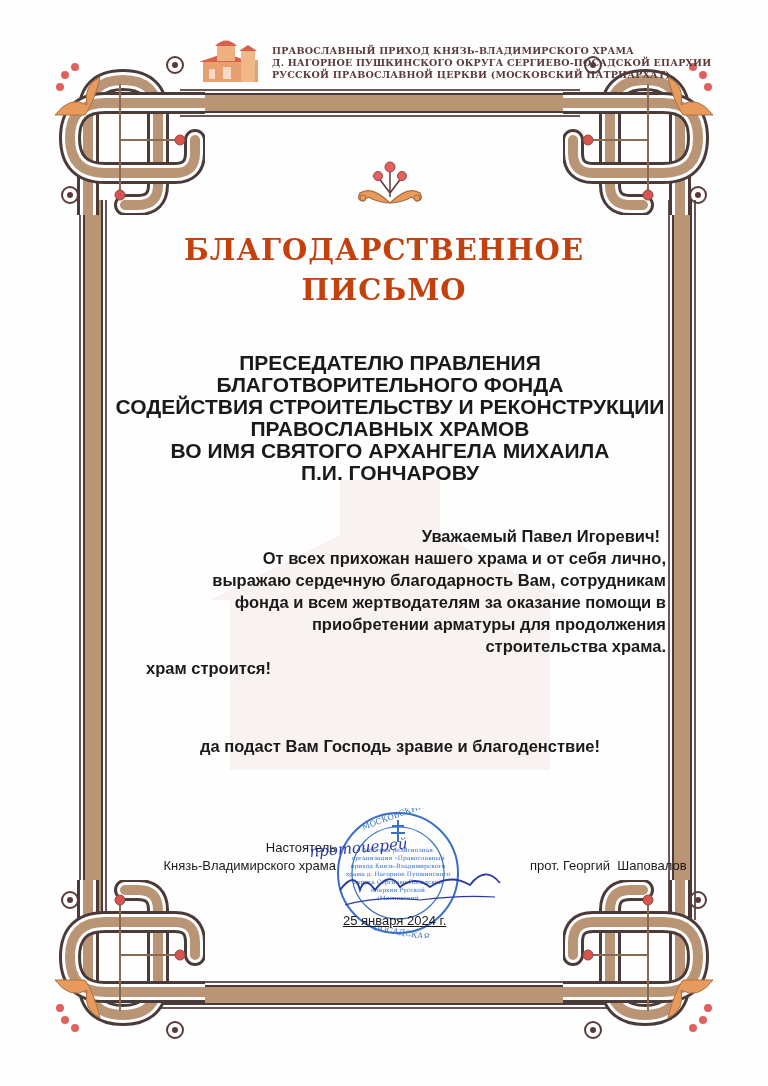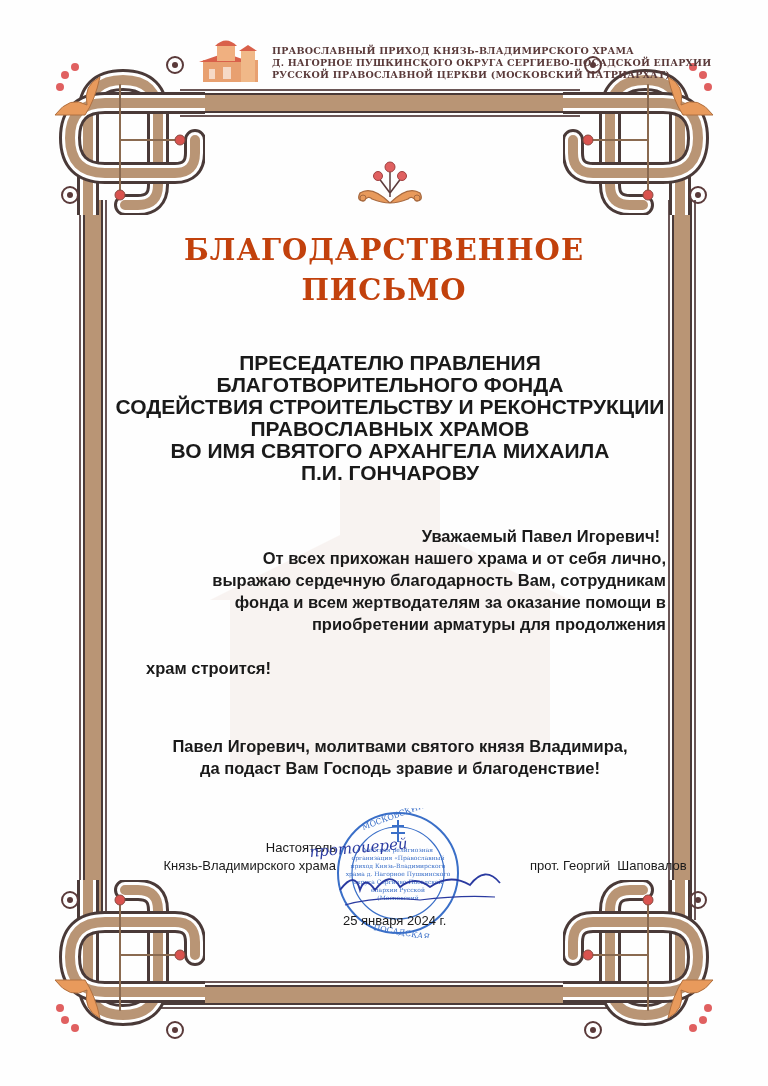--- a/index.html
+++ b/index.html
@@ -168,26 +168,26 @@
 </div>
 
 <div class="body" style="top:525px;text-align:right;left:140px;">
   <div>Уважаемый Павел Игоревич!</div>
 </div>
 <div class="body" style="top:547px;text-align:right;">
   <div style="padding-left:24px;">От всех прихожан нашего храма и от себя лично,</div>
   <div>выражаю сердечную благодарность Вам, сотрудникам</div>
   <div>фонда и всем жертводателям за оказание помощи в</div>
   <div>приобретении арматуры для продолжения</div>
+  <div>строительства храма.</div>
 </div>
 <div class="body" style="top:657px;">
   <div>храм строится!</div>
 </div>
 <div class="body" style="top:735px;left:130px;width:540px;text-align:center;">
-  <div>Павел Игоревич, молитвами святого князя Владимира,</div>
   <div>да подаст Вам Господь зравие и благоденствие!</div>
 </div>
 
 <div class="sig" style="left:108px;top:839px;text-align:right;width:200px;padding-left:28px;">
   <div>Настоятель</div>
   <div>Князь-Владимирского храма</div>
 </div>
 
 <svg class="abs" style="left:333px;top:808px" width="130" height="130" viewBox="0 0 130 130">
   <circle cx="65" cy="65" r="60" fill="none" stroke="#3a6fc8" stroke-width="2"></circle>
@@ -209,13 +209,13 @@
   <text font-size="8" fill="#3a6fc8" font-family="DejaVu Serif, serif" x="40" y="122" transform="rotate(10 40 122)">ПОСАДСКАЯ</text>
 </svg>
 
 <svg class="abs" style="left:300px;top:835px" width="220" height="80" viewBox="0 0 220 80">
   <text x="10" y="22" font-family="DejaVu Serif, serif" font-style="italic" font-size="15" fill="#2a3aa0" transform="rotate(-5 10 22)">протоиерей</text>
   <path d="M40 55 Q55 35 60 55 Q65 40 75 55 Q90 35 100 52 Q115 40 130 52 Q150 38 170 50 Q185 30 200 48" fill="none" stroke="#2a3aa0" stroke-width="1.8"></path>
   <path d="M45 70 Q80 60 120 65 Q160 60 195 62" fill="none" stroke="#2a3aa0" stroke-width="1.2"></path>
 </svg>
 
 <div class="sig" style="left:482px;top:857px;white-space:pre;margin-left:48px;">прот. Георгий  Шаповалов</div>
-<div class="sig" style="left:343px;top:912px;">25 января 2024 г.</div>
+<div class="sig" style="left:343px;top:912px;text-decoration:underline;">25 января 2024 г.</div>
 
 </body></html>

